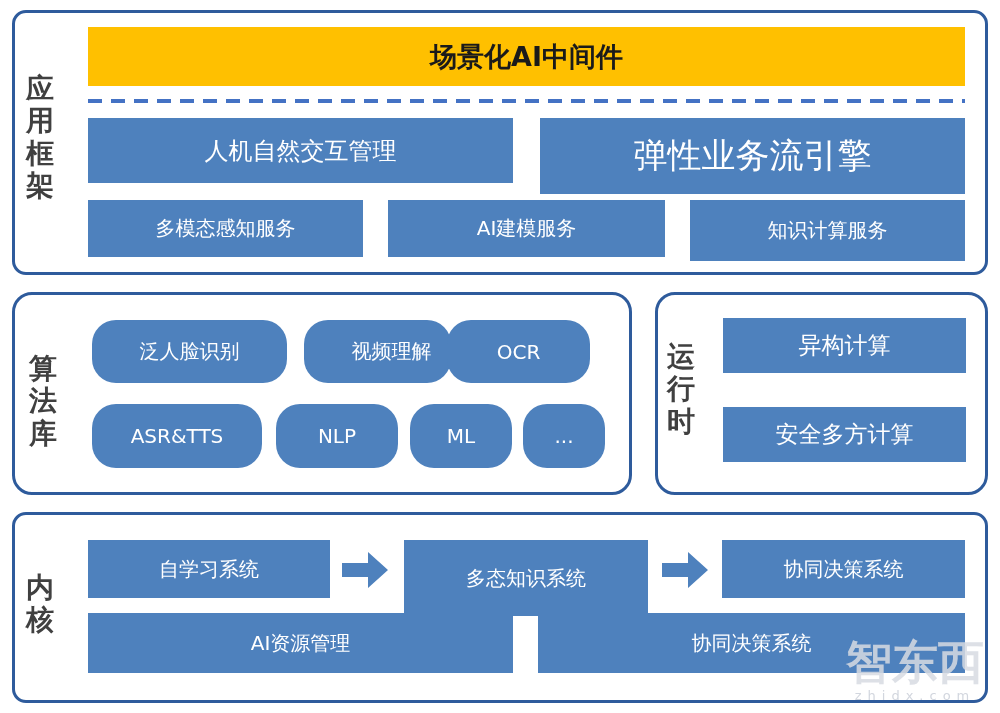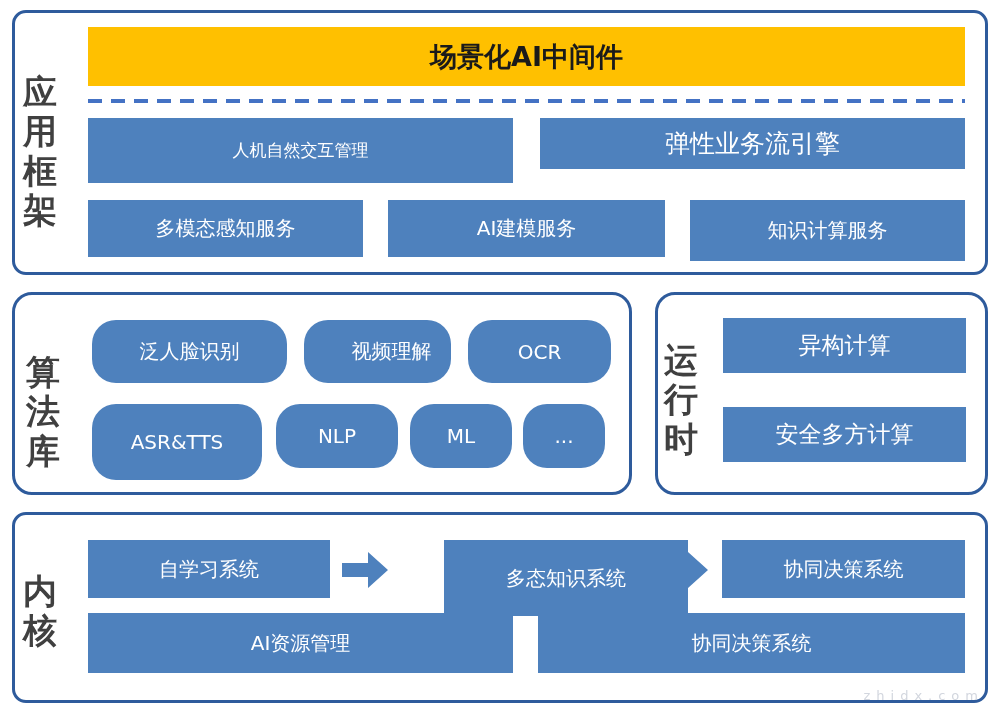--- a/index.html
+++ b/index.html
@@ -7,21 +7,21 @@
     position:relative;width:1000px;height:713px;background:#fff;overflow:hidden;
     font-family:"DejaVu Sans","Liberation Sans",sans-serif;
   }
   .section{
     position:absolute;border:3px solid var(--border);background:#fff;box-sizing:border-box;
   }
   .r14{border-radius:14px;}
   .r20{border-radius:20px;}
   .side-label{
     position:absolute;width:34px;text-align:center;font-weight:bold;
-    font-size:34px;line-height:1.16;color:var(--label);word-break:break-all;
+    font-size:28px;line-height:1.16;color:var(--label);word-break:break-all;
     letter-spacing:0;
   }
   .box{
     position:absolute;display:flex;align-items:center;justify-content:center;
     background:var(--blue);color:#fff;font-size:20px;box-sizing:border-box;
     text-align:center;
   }
   .box.rounded{border-radius:24px;}
   .topbar{
     position:absolute;display:flex;align-items:center;justify-content:center;
@@ -47,58 +47,59 @@
 
 <div class="canvas">
 
   <div class="section r14" style="left:12px;top:10px;width:976px;height:265px;"></div>
   <div class="side-label" style="left:23px;top:73px;">应用框架</div>
 
   <div class="topbar" style="left:88px;top:27px;width:877px;height:59px;">场景化AI中间件</div>
 
   <div class="dashed" style="left:88px;top:99px;width:877px;"></div>
 
-  <div class="box" style="left:88px;top:118px;width:425px;height:65px;font-size:17px;">人机自然交互管理</div>
-  <div class="box" style="left:540px;top:118px;width:425px;height:51px;font-size:25px;">弹性业务流引擎</div>
+  <div class="box" style="left:88px;top:118px;width:425px;height:65px;font-size:24px;">人机自然交互管理</div>
+  <div class="box" style="left:540px;top:118px;width:425px;height:76px;font-size:34px;">弹性业务流引擎</div>
 
   <div class="box" style="left:88px;top:200px;width:275px;height:57px;">多模态感知服务</div>
   <div class="box" style="left:388px;top:200px;width:277px;height:57px;">AI建模服务</div>
   <div class="box" style="left:690px;top:200px;width:275px;height:61px;">知识计算服务</div>
 
   <div class="section r20" style="left:12px;top:292px;width:620px;height:203px;"></div>
   <div class="side-label" style="left:26px;top:341px;margin-top:12px;">算法库</div>
 
   <div class="box rounded" style="left:92px;top:320px;width:195px;height:63px;">泛人脸识别</div>
   <div class="box rounded" style="left:304px;top:320px;width:147px;height:63px;padding-left:28px;">视频理解</div>
-  <div class="box rounded" style="left:468px;top:320px;width:143px;height:63px;">OCR</div>
+  <div class="box rounded" style="left:447px;top:320px;width:143px;height:63px;">OCR</div>
 
-  <div class="box rounded" style="left:92px;top:404px;width:170px;height:76px;">ASR&amp;TTS</div>
+  <div class="box rounded" style="left:92px;top:404px;width:170px;height:64px;">ASR&amp;TTS</div>
   <div class="box rounded" style="left:276px;top:404px;width:122px;height:64px;">NLP</div>
   <div class="box rounded" style="left:410px;top:404px;width:102px;height:64px;">ML</div>
   <div class="box rounded" style="left:523px;top:404px;width:82px;height:64px;">...</div>
 
   <div class="section r20" style="left:655px;top:292px;width:333px;height:203px;"></div>
   <div class="side-label" style="left:664px;top:341px;">运行时</div>
 
   <div class="box" style="left:723px;top:318px;width:243px;height:55px;font-size:23px;">异构计算</div>
   <div class="box" style="left:723px;top:407px;width:243px;height:55px;font-size:23px;">安全多方计算</div>
 
   <div class="section r14" style="left:12px;top:512px;width:976px;height:191px;"></div>
   <div class="side-label" style="left:23px;top:572px;">内核</div>
 
   <div class="box" style="left:88px;top:540px;width:242px;height:58px;">自学习系统</div>
   <svg class="arrow" style="left:342px;top:552px;" width="46" height="36" viewBox="0 0 46 36">
     <polygon points="0,11 26,11 26,0 46,18 26,36 26,25 0,25" fill="#4E81BD"></polygon>
   </svg>
-  <div class="box" style="left:404px;top:540px;width:244px;height:76px;margin-left:40px;">多态知识系统</div>
+  <div class="box" style="left:404px;top:540px;width:244px;height:76px;">多态知识系统</div>
   <svg class="arrow" style="left:662px;top:552px;" width="46" height="36" viewBox="0 0 46 36">
     <polygon points="0,11 26,11 26,0 46,18 26,36 26,25 0,25" fill="#4E81BD"></polygon>
   </svg>
   <div class="box" style="left:722px;top:540px;width:243px;height:58px;">协同决策系统</div>
 
   <div class="box" style="left:88px;top:613px;width:425px;height:60px;">AI资源管理</div>
   <div class="box" style="left:538px;top:613px;width:427px;height:60px;">协同决策系统</div>
 
   <div class="watermark">
+    <div class="wm-text">智东西</div>
     <div class="wm-sub">zhidx.com</div>
   </div>
 
 </div>
 
 </body></html>

